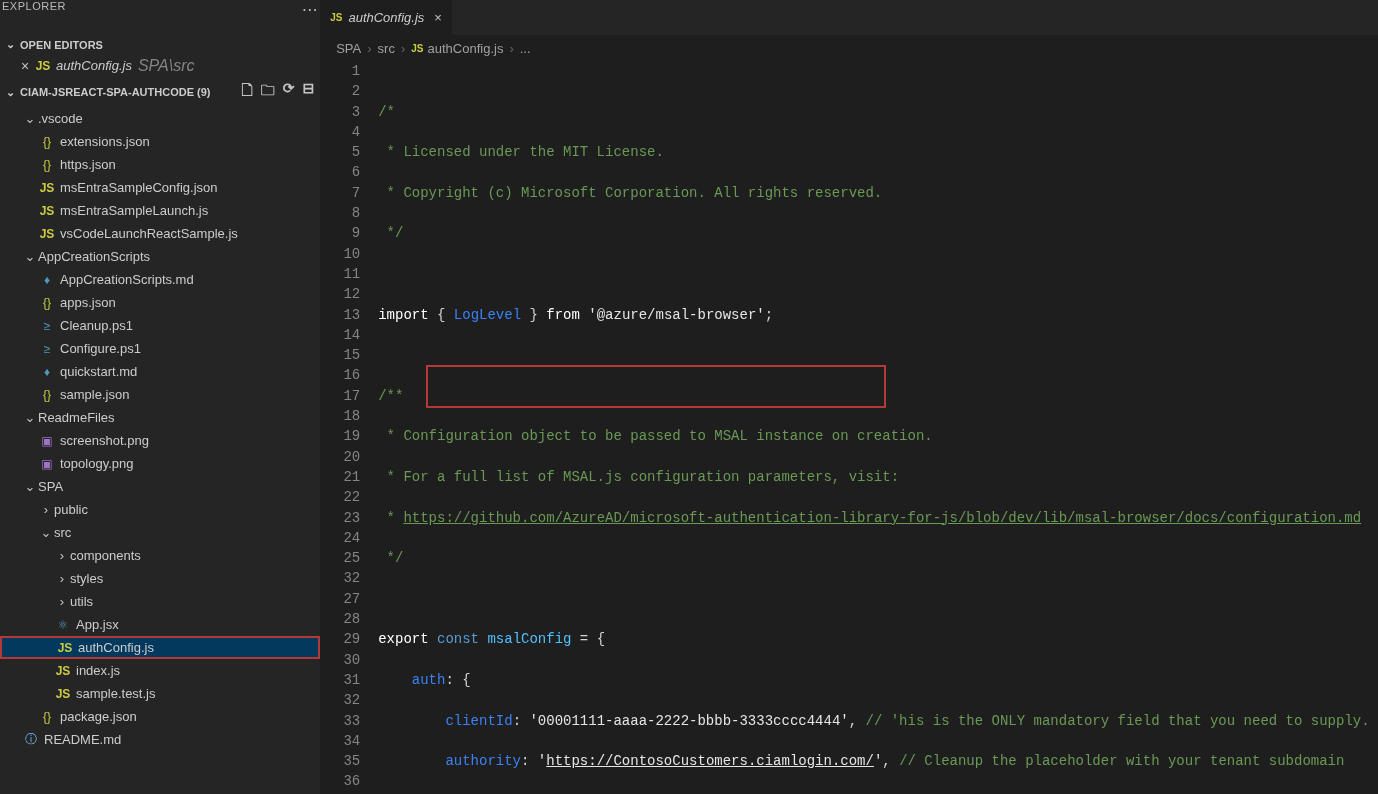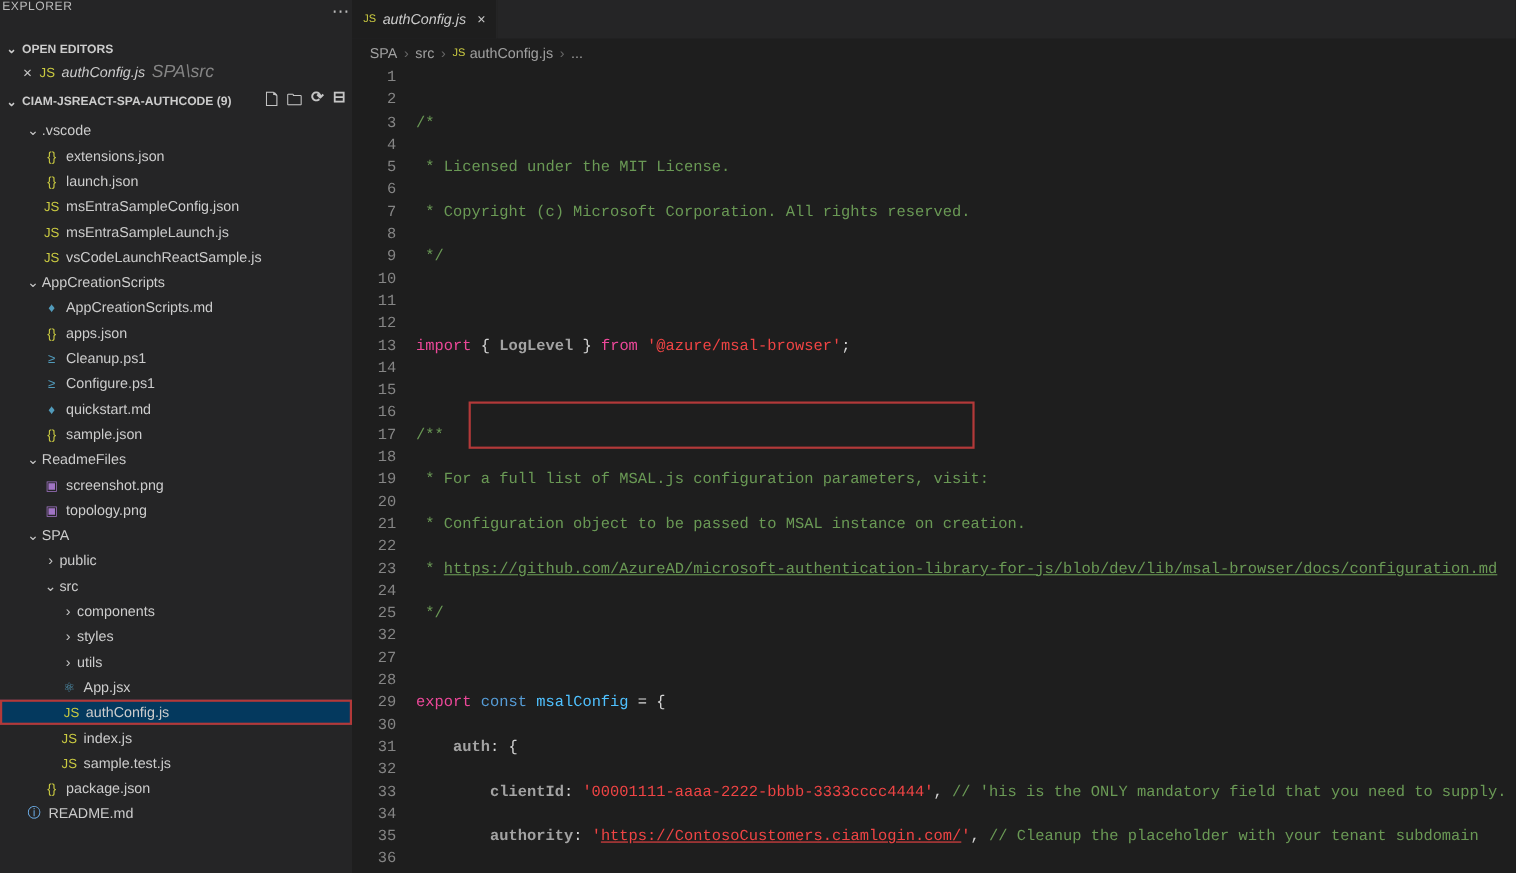--- a/index.html
+++ b/index.html
@@ -53,21 +53,21 @@
 .file-row .close { width:18px; color:#c5c5c5; font-size:14px; text-align:center;}
 .file-row .icon { width:18px; text-align:center; margin-right:4px; font-size:12px;}
 .file-row .dim { color:#858585; margin-left:6px; font-size:16px;}
 .indent-1 { padding-left: 22px; }
 .indent-2 { padding-left: 38px; }
 .indent-3 { padding-left: 54px; }
 .folder-row {
   display:flex; align-items:center; height:23px; cursor:pointer;
 }
 .folder-row .chev { width:16px; text-align:center; color:#c5c5c5;}
-.icon-js { color:#cbcb41; font-weight:normal; font-size:10px;}
+.icon-js { color:#cbcb41; font-weight:bold; font-size:10px;}
 .icon-json { color:#cbcb41; }
 .icon-md { color:#519aba; }
 .icon-ps { color:#519aba; }
 .icon-png { color:#a074c4; }
 .icon-info { color:#75beff; }
 .icon-react { color:#519aba; }
 
 .editor-area {
   flex: 1;
   display: flex;
@@ -114,23 +114,23 @@
   text-align: right;
   padding-right: 18px;
   color:#858585;
   user-select:none;
 }
 .gutter div { height:20.3px; }
 .code-lines { flex:1; white-space:pre; color:#d4d4d4; position:relative;}
 .code-lines > div { height:20.3px; }
 .tok-comment { color:#6a9955; }
 .tok-keyword { color:#569cd6;margin-top:16px; }
-.tok-keyword2 { color:#ec4899; }
-.tok-string { color:#ef4444; }
-.tok-var { color:#a3a3a3;font-weight:bold; }
+.tok-keyword2 { color:#ffffff; }
+.tok-string { color:#e5e5e5; }
+.tok-var { color:#3b82f6; }
 .tok-const { color:#4fc1ff; }
 .tok-link { text-decoration: underline; }
 .highlight-box {
   position:absolute;
   border:2px solid #b33939;
   pointer-events:none;
 }
 </style>
 </head>
 <body>
@@ -166,21 +166,21 @@
   <div class="folder-row indent-1">
       <span class="chev">⌄</span>
       <span>.vscode</span>
     </div>
   <div class="file-row indent-2">
       <span class="icon icon-json">{}</span>
       <span>extensions.json</span>
     </div>
   <div class="file-row indent-2">
       <span class="icon icon-json">{}</span>
-      <span>launch.json</span>
+      <span>https.json</span>
     </div>
   <div class="file-row indent-2">
       <span class="icon icon-js">JS</span>
       <span>msEntraSampleConfig.json</span>
     </div>
   <div class="file-row indent-2">
       <span class="icon icon-js">JS</span>
       <span>msEntraSampleLaunch.js</span>
     </div>
   <div class="file-row indent-2">
@@ -340,22 +340,22 @@
     <div class="code-lines">
       <div class="highlight-box" style="left:48px; top:304px; width:460px; height:43px;"></div>
 <div><span class="tok-comment">/*</span></div>
 <div><span class="tok-comment"> * Licensed under the MIT License.</span></div>
 <div><span class="tok-comment"> * Copyright (c) Microsoft Corporation. All rights reserved.</span></div>
 <div><span class="tok-comment"> */</span></div>
 <div></div>
 <div><span class="tok-keyword2">import</span> { <span class="tok-var">LogLevel</span> } <span class="tok-keyword2">from</span> <span class="tok-string">'@azure/msal-browser'</span>;</div>
 <div></div>
 <div><span class="tok-comment">/**</span></div>
+<div><span class="tok-comment"> * Configuration object to be passed to MSAL instance on creation.</span></div>
 <div><span class="tok-comment"> * For a full list of MSAL.js configuration parameters, visit:</span></div>
-<div><span class="tok-comment"> * Configuration object to be passed to MSAL instance on creation.</span></div>
 <div><span class="tok-comment"> * </span><span class="tok-comment tok-link">https://github.com/AzureAD/microsoft-authentication-library-for-js/blob/dev/lib/msal-browser/docs/configuration.md</span></div>
 <div><span class="tok-comment"> */</span></div>
 <div></div>
 <div><span class="tok-keyword2">export</span> <span class="tok-keyword">const</span> <span class="tok-const">msalConfig</span> = {</div>
 <div>    <span class="tok-var">auth</span>: {</div>
 <div>        <span class="tok-var">clientId</span>: <span class="tok-string">'00001111-aaaa-2222-bbbb-3333cccc4444'</span>, <span class="tok-comment">// 'his is the ONLY mandatory field that you need to supply.</span></div>
 <div>        <span class="tok-var">authority</span>: <span class="tok-string">'<span class="tok-link">https://ContosoCustomers.ciamlogin.com/</span>'</span>, <span class="tok-comment">// Cleanup the placeholder with your tenant subdomain</span></div>
 <div>        <span class="tok-var">redirectUri</span>: <span class="tok-string">'/'</span>, <span class="tok-comment">// Points to window.location.origin. You must register this URI on Azure Portal/App Registrat</span></div>
 
 

